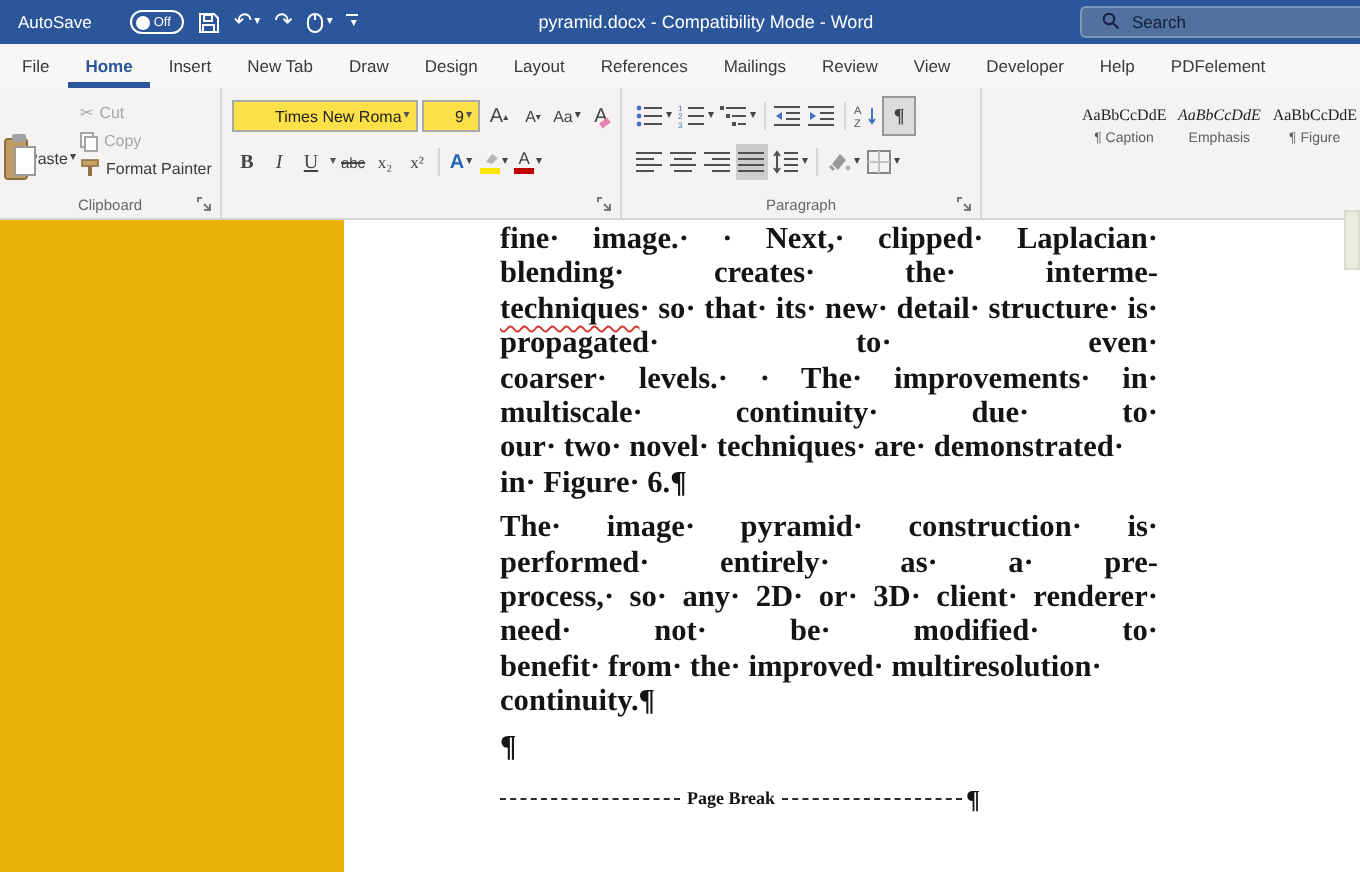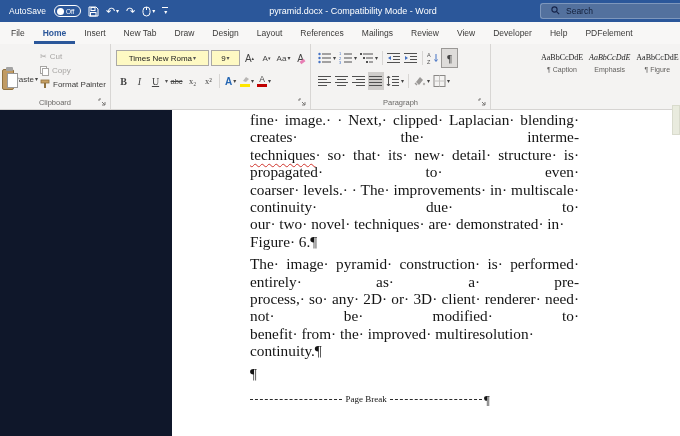--- a/index.html
+++ b/index.html
@@ -3,21 +3,21 @@
 <meta charset="utf-8">
 <style>
   * { margin:0; padding:0; box-sizing:border-box; }
   html,body { width:680px; height:436px; overflow:hidden;
     font-family:"Liberation Sans", sans-serif; background:#fff; }
 
   
   .titlebar { position:relative; height:22px; background:#2b579a; color:#fff;
     display:flex; align-items:center; font-size:8.5px; }
   .qat { display:flex; align-items:center; gap:7px; padding-left:9px; }
-  .autosave { display:flex; align-items:center; gap:8px; }
+  .autosave { display:flex; align-items:center; gap:19px; }
   .toggle { width:27px; height:12px; border:1px solid #fff; border-radius:7px;
     display:flex; align-items:center; gap:2px; padding:0 2px; }
   .toggle .knob { width:7px; height:7px; border-radius:50%; background:#fff; }
   .toggle .state { font-size:6.5px; }
   .qbtn { display:flex; align-items:center; color:#fff; line-height:1; }
   .qbtn svg { display:block; }
   .caret { font-size:6px; line-height:1; margin-left:1px; }
   .title { position:absolute; left:353px; transform:translateX(-50%);
     white-space:nowrap; font-size:9px; color:#fff; }
   .searchbox { position:absolute; right:0; top:3px; width:140px; height:16px;
@@ -57,22 +57,22 @@
   .copy-icon { width:9px; height:10px; position:relative; }
   .copy-icon i, .copy-icon b { position:absolute; width:7px; height:8px; border:1px solid #a7a5a3; background:#fff; }
   .copy-icon i { left:0; top:0; } .copy-icon b { left:2px; top:2px; }
   .fp-brush { width:10px; height:10px; }
 
   
   .g-font { width:200px; }
   .row { display:flex; align-items:center; }
   .frow1 { height:22px; gap:2px; padding-left:3px; }
   .frow2 { height:24px; gap:1px; padding-left:3px; }
-  .combo { background:#fef9c3; border:1px solid #aaa8a6; height:16px;
-    display:flex; align-items:center; justify-content:center;
+  .combo { background:#fde047; border:1px solid #aaa8a6; height:16px;
+    display:flex; align-items:center; justify-content:flex-end;
     padding:0 3px; font-size:8px; color:#222; }
   .combo .caret { color:#555; }
   .c-name { width:104px; } .c-size { width:32px; }
   .rbtn { min-width:15px; height:18px; display:flex; align-items:center;
     justify-content:center; padding:0 1px; color:#444; }
   .rbtn.active-fill { background:#cfcdcb; }
   .rbtn.active-box { background:#dedcda; outline:1px solid #9a9896; }
   .b { font-weight:bold; font-family:"Liberation Serif", serif; font-size:10px; }
   .i { font-style:italic; font-family:"Liberation Serif", serif; font-size:10px; }
   .u { text-decoration:underline; font-family:"Liberation Serif", serif; font-size:10px; }
@@ -100,21 +100,21 @@
   .g-styles { flex:1; overflow:hidden; border-right:none; }
   .styles-row { display:flex; gap:6px; padding:6px 0 0 8px;margin-left:40px; }
   .style-item { width:42px; text-align:center; }
   .style-prev { font-family:"Liberation Serif", serif; font-size:8px; color:#222;
     white-space:nowrap; }
   .style-prev.it { font-style:italic; }
   .style-prev.hd { font-weight:bold; font-size:9.5px; }
   .style-name { font-size:7px; color:#5f5d5b; margin-top:4px; white-space:nowrap; }
 
   
-  .docarea { position:relative; height:326px; background:#0f172a; }
+  .docarea { position:relative; height:326px; background:#eab308;font-weight:bold; }
   .page { position:absolute; left:172px; top:0; right:0; bottom:0; background:#fff; }
   .scroll-thumb { position:absolute; right:0; top:-5px; width:8px; height:30px;
     background:#e9ebde; border:1px solid #d9dbcd; }
   .textcol { position:absolute; left:78px; top:1px; width:329px;
     font-family:"Liberation Serif", serif; font-size:15.3px; line-height:17.4px;
     color:#141414; }
   .jline { text-align:justify; text-align-last:justify; }
   .lastline { text-align:left; }
   .para2 { margin-top:5px; }
   .squiggle { text-decoration-line:underline; text-decoration-style:wavy;

